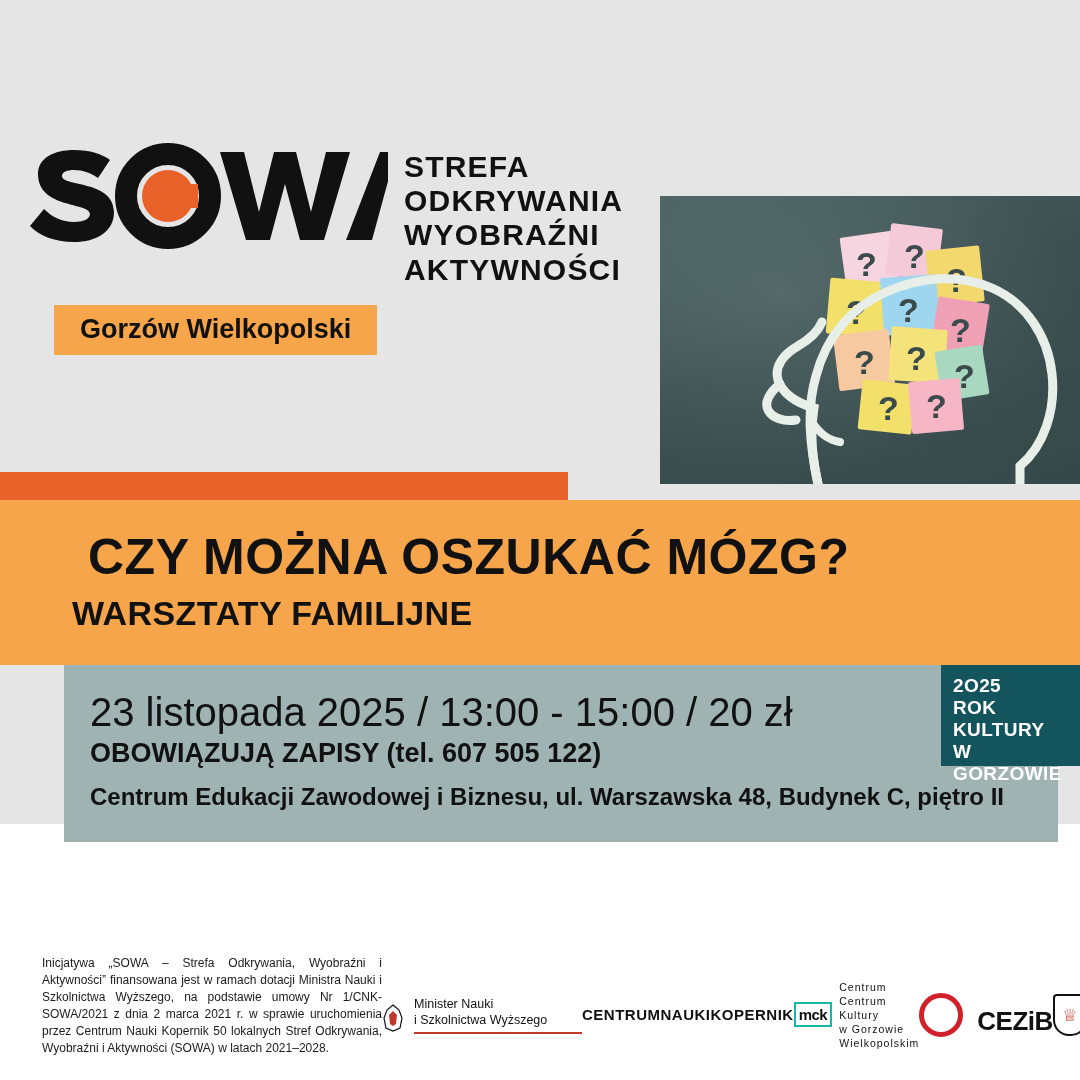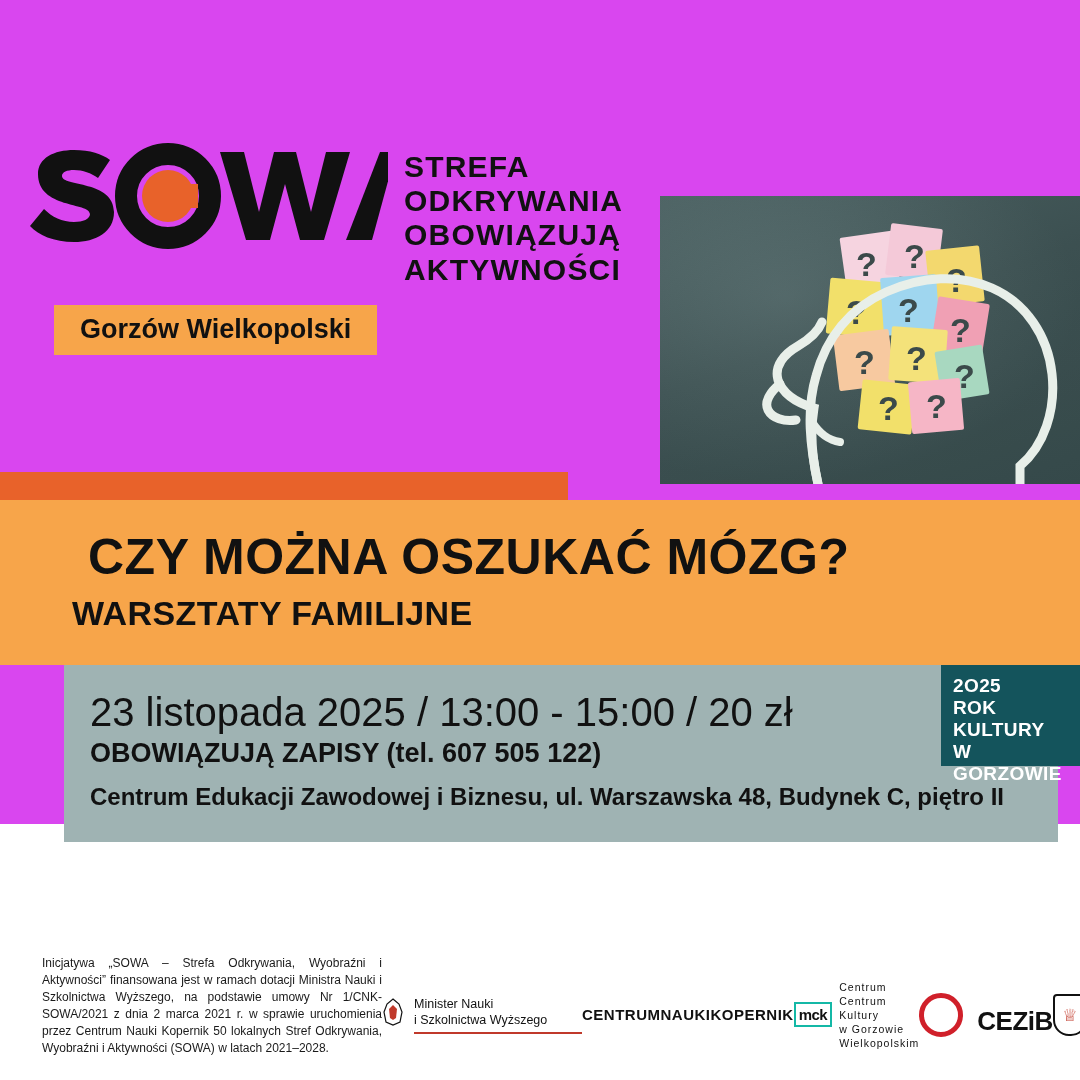--- a/index.html
+++ b/index.html
@@ -2,21 +2,21 @@
 <html><head>
 <meta charset="utf-8">
 <style>
   * { box-sizing: border-box; margin: 0; padding: 0; }
   html, body {
     width: 1080px; height: 1080px;
     background: #ffffff;
     font-family: "Liberation Sans", sans-serif;
     overflow: hidden;
   }
-  .poster { position: relative; width: 1080px; height: 824px; background: #d946ef; }
+  .poster { position: relative; width: 1080px; height: 824px; background: #e5e5e5; }
 
   
   .logo-block { position: absolute; left: 28px; top: 140px; width: 600px; }
   .logo-row { display: flex; align-items: flex-start; }
   .sowa-mark { position: relative; width: 360px; height: 110px; }
   .sowa-mark svg { display: block; }
   .logo-words {
     margin-left: 16px; margin-top: 10px;
     font-weight: bold; font-size: 30px; line-height: 1.14;
     letter-spacing: 1.2px; color: #111111;
@@ -94,21 +94,21 @@
   .footer-text {
     position: absolute; left: 42px; top: 955px; width: 340px;
     font-size: 12px; line-height: 1.42; color: #1a1a1a; text-align: justify;
   }
   .footer-logos {
     position: absolute; left: 380px; top: 975px; width: 690px; height: 80px;
     display: flex; align-items: center; justify-content: space-between;
   }
   .flogo { display: flex; align-items: center; color: #111111; }
 
-  .mnisw { display: flex; align-items: flex-start; }
+  .mnisw { display: flex; align-items: flex-end; }
   .mnisw .eagle {
     width: 26px; height: 32px; margin-right: 8px; position: relative;
   }
   .mnisw .txt { font-size: 12.5px; line-height: 1.3; }
   .mnisw .rule { width: 168px; height: 2px; background: #c0392b; margin-top: 4px; }
 
   .cnk { font-weight: bold; font-size: 15px; line-height: 1.2; letter-spacing: 0.5px; }
 
   .mck { display: flex; align-items: center; }
   .mck .box {
@@ -152,21 +152,21 @@
           <rect x="140" y="44" width="30" height="24" fill="#e8622a"></rect>
 
           <path d="M192 12 L216 12 L231 72 L246 12 L268 12 L283 72 L298 12 L322 12 L296 100 L272 100 L257 44 L242 100 L218 100 Z" fill="#111111"></path>
 
           <path d="M318 100 L352 12 L368 12 L344 100 Z" fill="#111111"></path>
         </svg>
       </div>
       <div class="logo-words">
         <div>STREFA</div>
         <div>ODKRYWANIA</div>
-        <div>OBOWIĄZUJĄ</div>
+        <div>WYOBRAŹNI</div>
         <div>AKTYWNOŚCI</div>
       </div>
     </div>
     <div class="city-badge">Gorzów Wielkopolski</div>
   </div>
 
   <div class="photo">
     <div class="board"></div>
     <svg width="420" height="288" viewBox="0 0 420 288" style="position:absolute;inset:0;">
 

